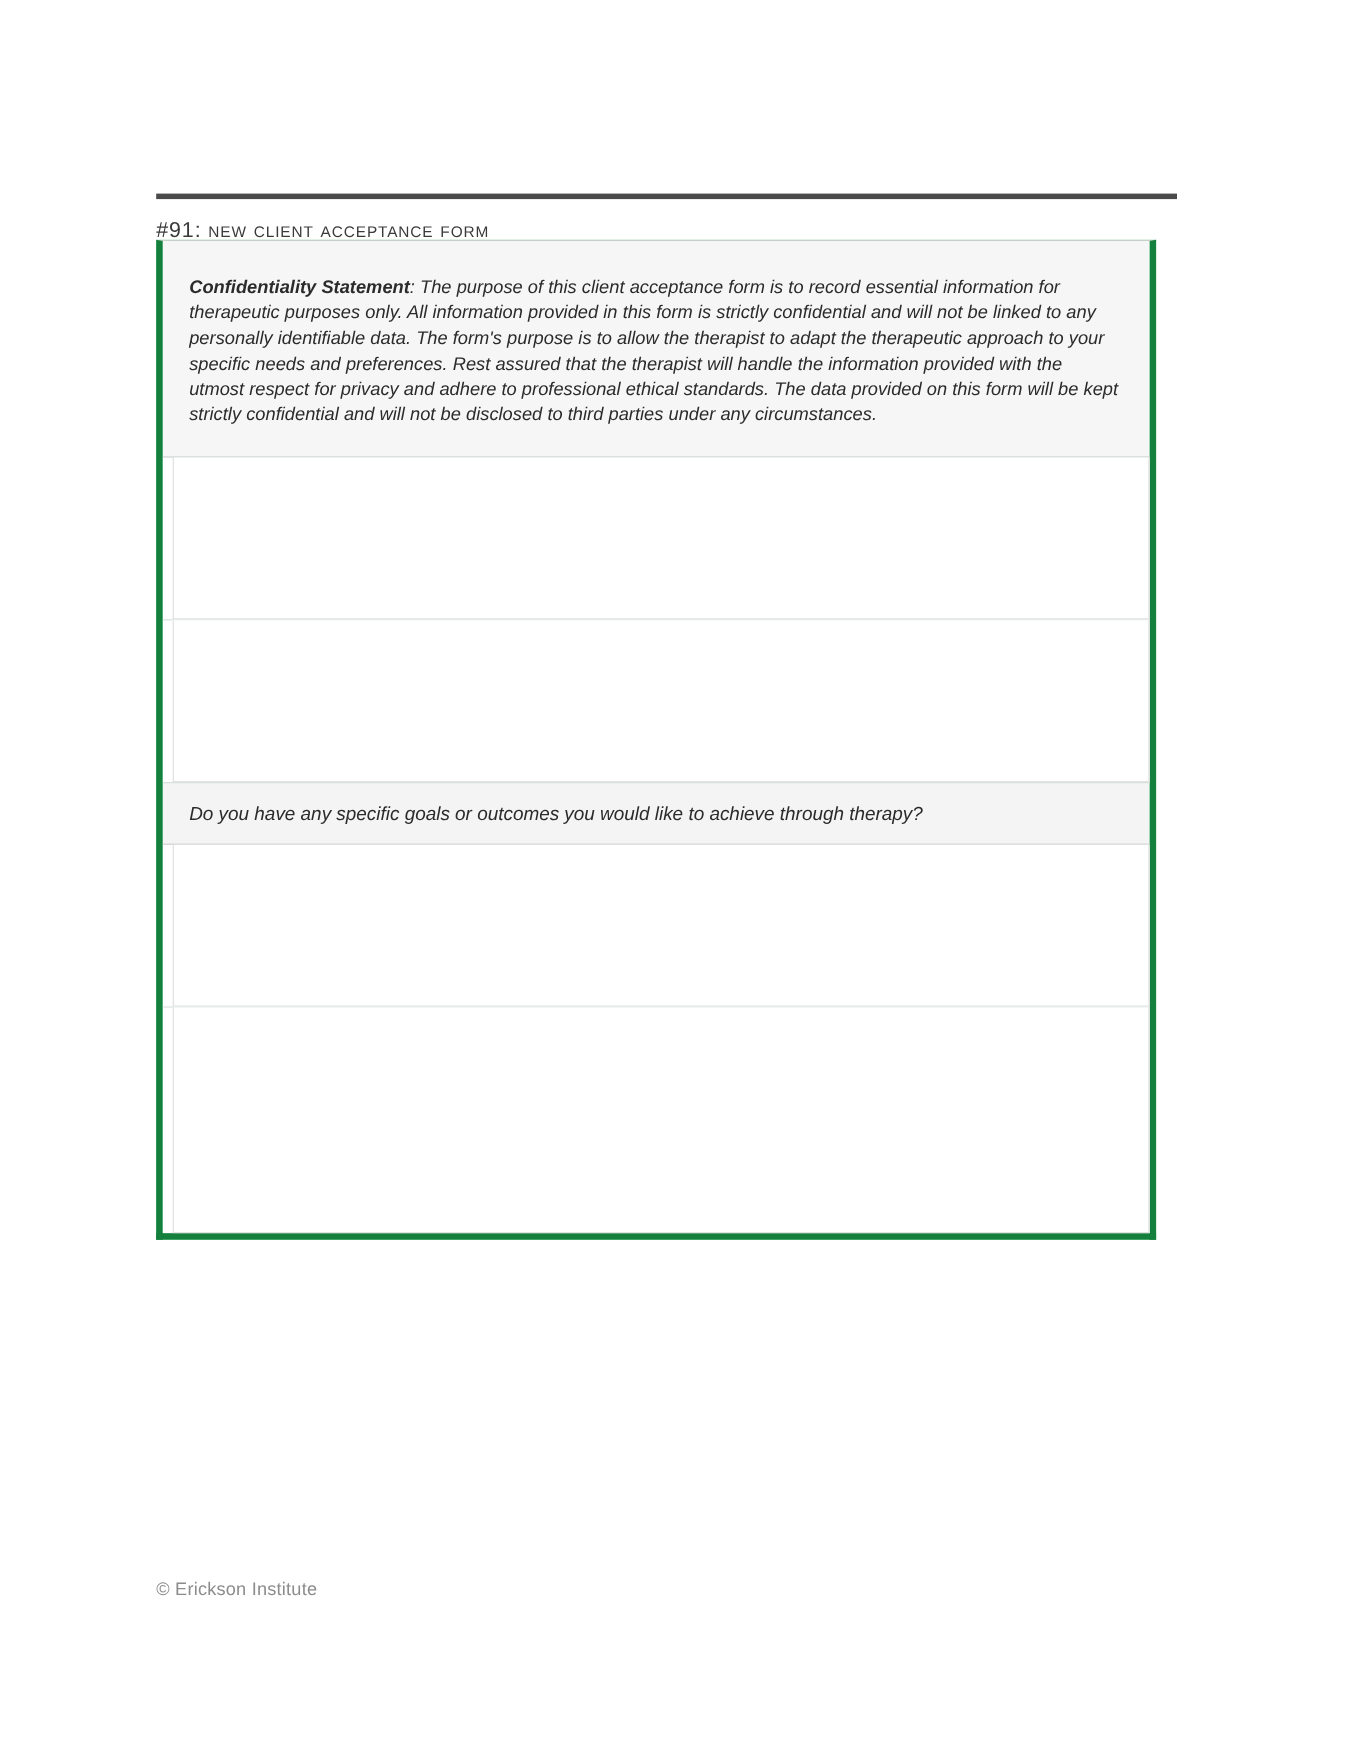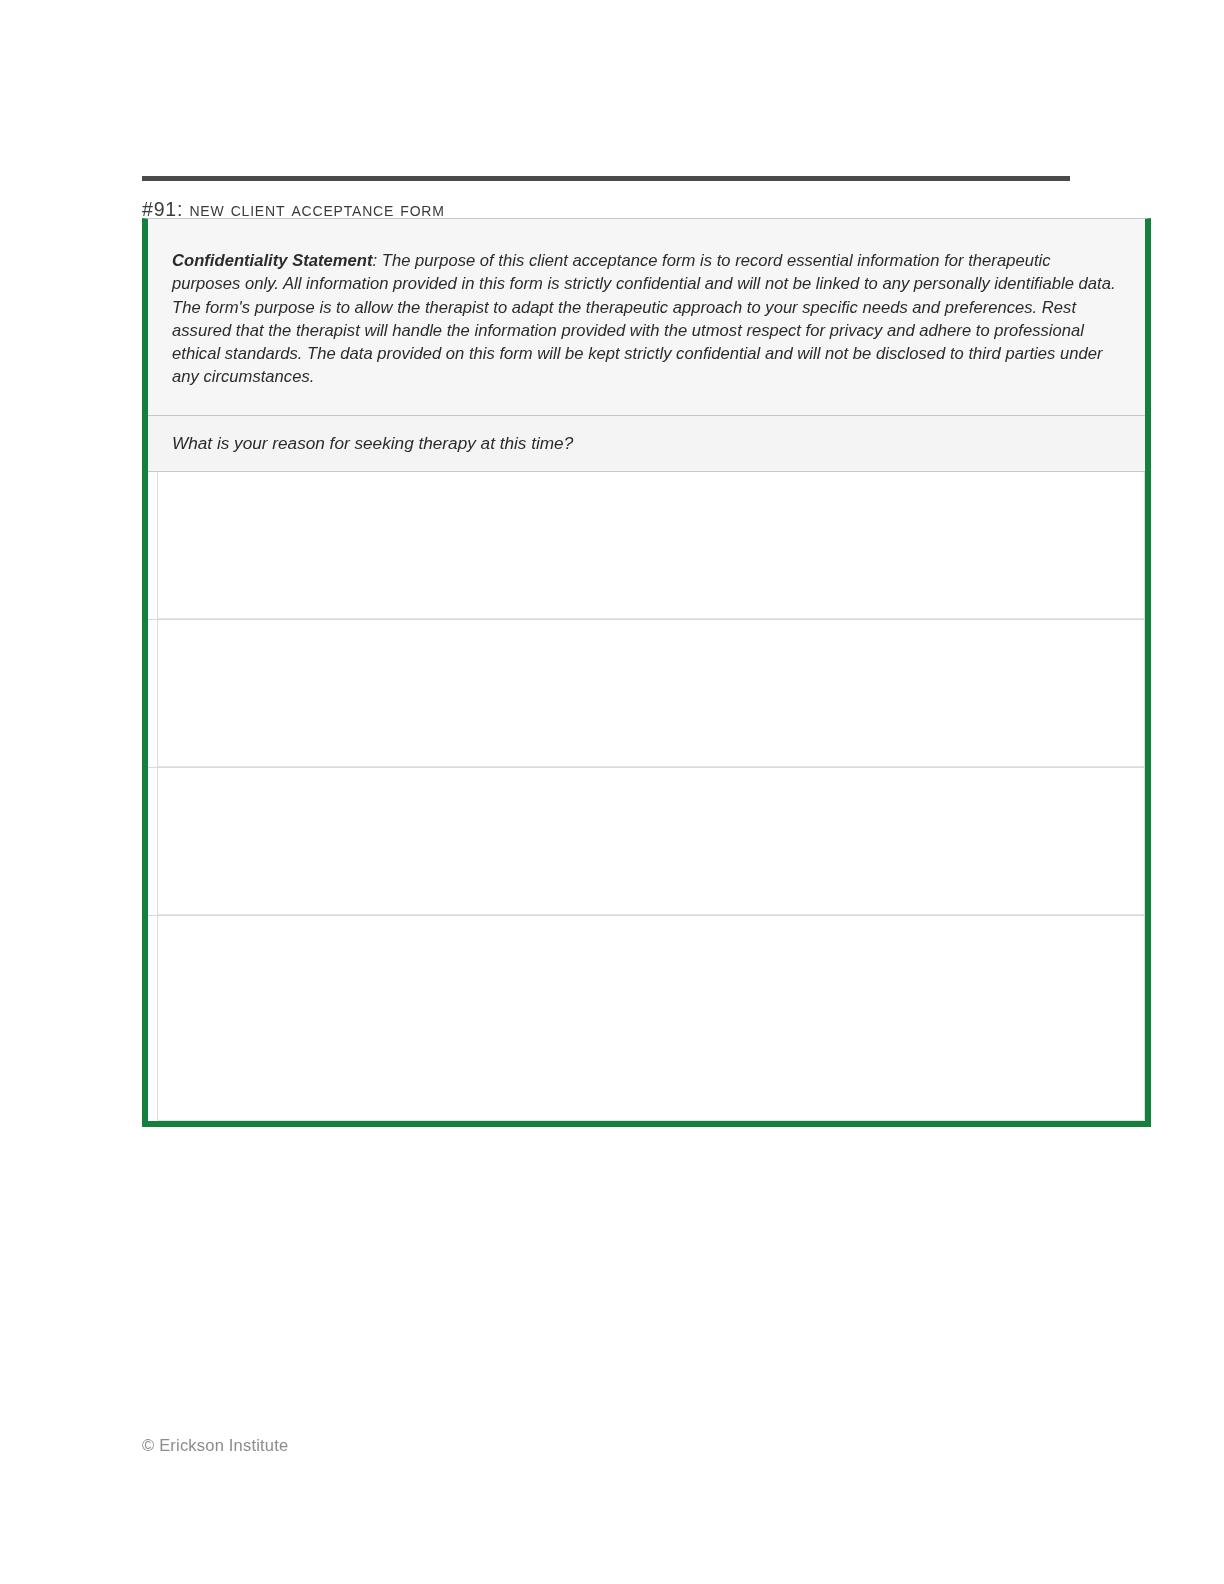--- a/index.html
+++ b/index.html
@@ -49,21 +49,21 @@
     text-transform: lowercase;
     white-space: nowrap;
   }
   .page-title::first-letter { text-transform: none; }
 
   
   .form-table {
     position: absolute;
     left: 142px;
     top: 218px;
-    width: 1009px;
+    width: 909px;
     box-sizing: border-box;
     border: 6px solid #15803d;
     border-top: 1px solid #c8c8c8;
     background: #86efac;
   }
 
   .confidentiality-row {
     box-sizing: border-box;
     background: #f6f6f6;
     border-bottom: 1px solid #c8c8c8;
@@ -144,31 +144,31 @@
   <div class="header-rule"></div>
 
   <h1 class="page-title">#91: New Client Acceptance Form</h1>
 
   <div class="form-table">
 
     <div class="confidentiality-row">
       <p class="confidentiality-text"><span class="lead">Confidentiality Statement</span><span>: The purpose of this client acceptance form is to record essential information for therapeutic purposes only. All information provided in this form is strictly confidential and will not be linked to any personally identifiable data. The form's purpose is to allow the therapist to adapt the therapeutic approach to your specific needs and preferences. Rest assured that the therapist will handle the information provided with the utmost respect for privacy and adhere to professional ethical standards. The data provided on this form will be kept strictly confidential and will not be disclosed to third parties under any circumstances.</span></p>
     </div>
 
-    <div class="question-row">
-      <p class="question-text">What is your reason for seeking therapy at this time?</p>
-    </div>
     <div class="answer-row">
       <div class="answer-box"></div>
     </div>
 
     <div class="answer-row">
       <div class="answer-box"></div>
     </div>
 
+    <div class="question-row">
+      <p class="question-text">Do you have any specific goals or outcomes you would like to achieve through therapy?</p>
+    </div>
     <div class="answer-row">
       <div class="answer-box"></div>
     </div>
 
     <div class="answer-row">
       <div class="answer-box tall"></div>
     </div>
 
   </div>
 

